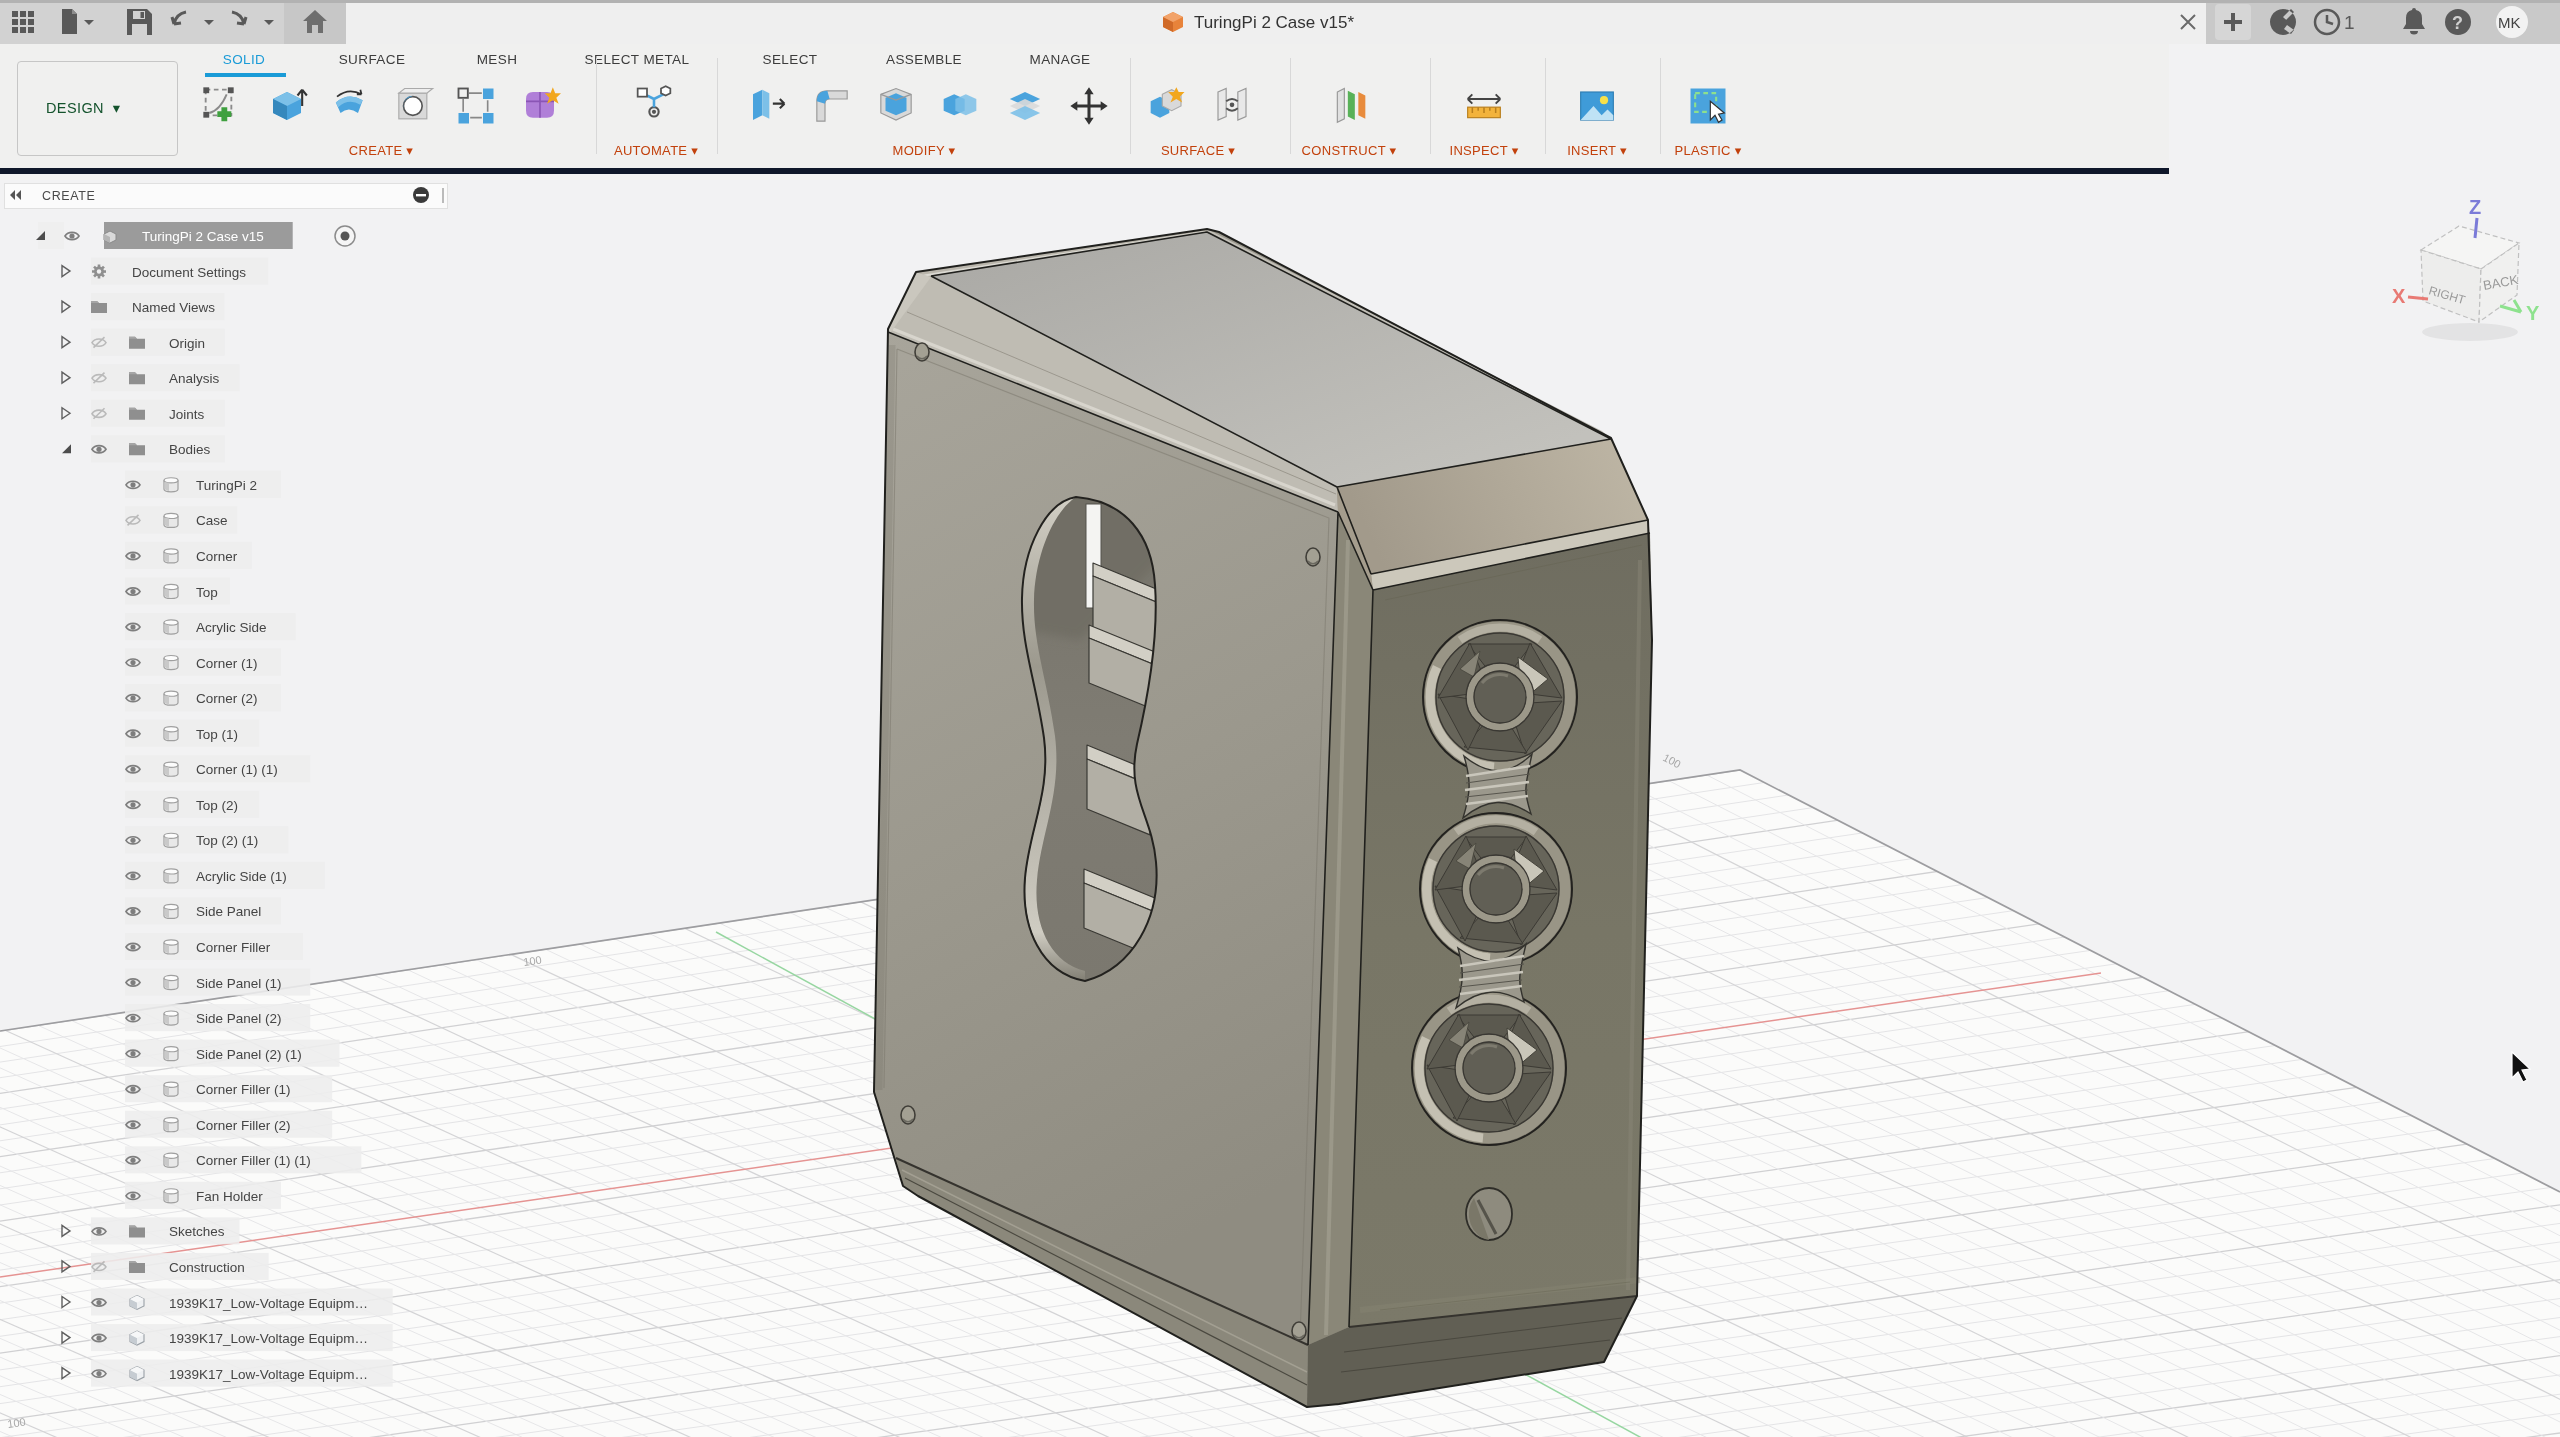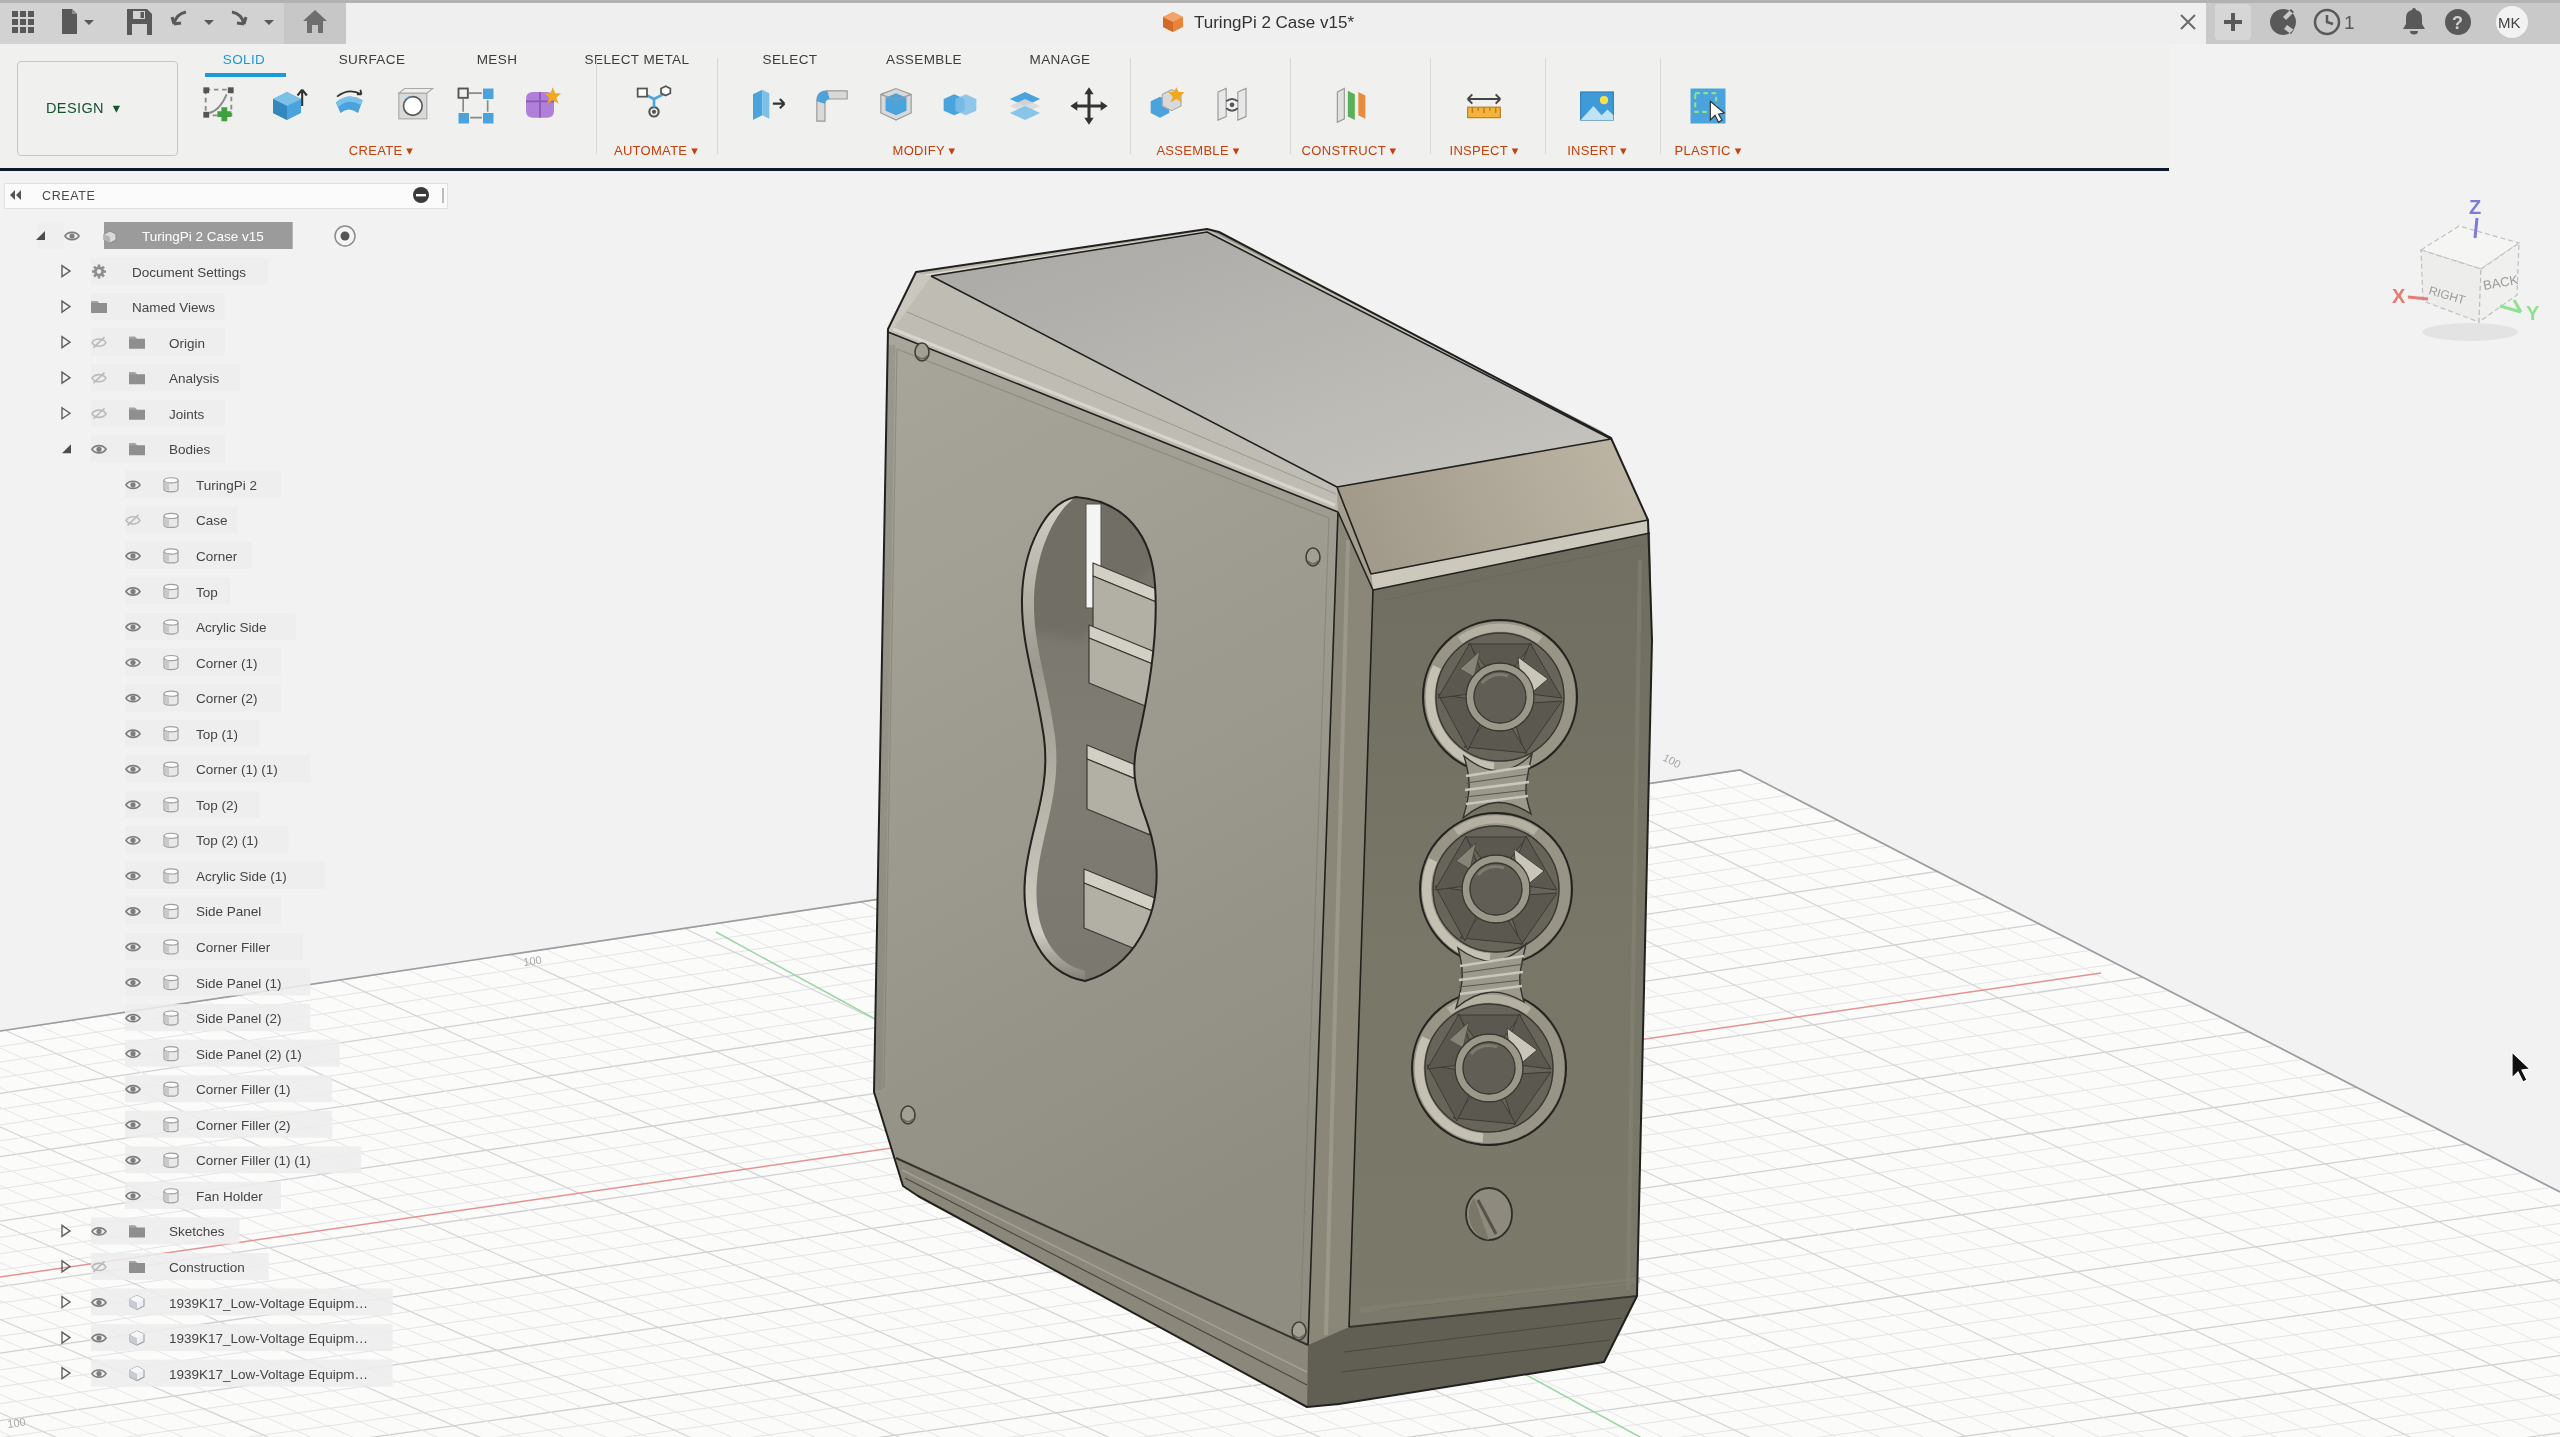--- a/index.html
+++ b/index.html
@@ -4,21 +4,21 @@
 <style>
   html,body{margin:0;padding:0;width:2560px;height:1437px;overflow:hidden;
     font-family:"Liberation Sans",sans-serif;}
   #stage{position:relative;width:2560px;height:1437px;background:#f2f2f3;}
   #topbar{position:absolute;left:0;top:0;width:2560px;height:44px;background:#c9c9c9;}
   #topbar .seg-left{position:absolute;left:0;top:0;width:284px;height:44px;background:#d2d2d2;}
   #topbar .hometab{position:absolute;left:284px;top:0;width:62px;height:44px;background:#c7c7c7;}
   #topbar .doctab{position:absolute;left:346px;top:0;width:1860px;height:44px;background:#efefef;}
   #topbar .topline{position:absolute;left:0;top:0;width:2560px;height:3px;background:#b2b2b2;}
   .title{position:absolute;left:1194px;top:13px;font-size:17px;color:#333;font-weight:normal;}
-  #ribbon{position:absolute;left:0;top:44px;width:2169px;height:124px;background:#f0f0ef;border-bottom:3px solid #0f172a;text-align:right;}
+  #ribbon{position:absolute;left:0;top:44px;width:2169px;height:124px;background:#f0f0ef;border-bottom:6px solid #0f172a;text-align:right;}
   .tab{position:absolute;top:8px;font-size:13.5px;color:#3c3c3c;letter-spacing:.4px;transform:translateX(-50%);}
   .tab.active{color:#1a9bd7;}
   .tabline{position:absolute;left:205px;top:29px;width:81px;height:4px;background:#1a9bd7;}
   #designbtn{position:absolute;left:17px;top:17px;width:159px;height:93px;border:1px solid #c6c6c6;border-radius:4px;background:#f0f0ef;}
   #designbtn span{position:absolute;left:28px;top:38px;font-size:14.5px;color:#14532d;letter-spacing:.4px;}
   .glabel{position:absolute;top:99px;font-size:13px;color:#c2410c;transform:translateX(-50%);letter-spacing:.3px;white-space:nowrap;}
   .gsep{position:absolute;top:14px;width:1px;height:96px;background:#d8d8d8;}
   .icon{position:absolute;top:41px;transform:translateX(-50%);}
   #bheader{position:absolute;left:4px;top:183px;width:444px;height:26px;background:#fbfbfb;border:1px solid #e0e0e0;box-sizing:border-box;}
   #bheader .t{position:absolute;left:37px;top:5px;font-size:12.5px;color:#4a4a4a;letter-spacing:.6px;}
@@ -1016,21 +1016,21 @@
         <path d="M4,30 L15,18 L22,26 L27,21 L32,26 L32,30 Z" fill="#bfe2f5"></path>
       </svg>
       <svg class="icon" style="left:1708px" width="42" height="42" viewBox="0 0 36 36">
         <rect x="3" y="3" width="30" height="30" fill="#4aa3dd"></rect>
         <rect x="7" y="7" width="18" height="16" fill="none" stroke="#8de08d" stroke-width="1.8" stroke-dasharray="4,3"></rect>
         <path d="M20,14 L20,30 L24,26 L27,32 L30,30 L27,25 L32,24 Z" fill="#fff" stroke="#333" stroke-width="1"></path>
       </svg>
     <div class="glabel" style="left:381px">CREATE ▾</div>
     <div class="glabel" style="left:656px">AUTOMATE ▾</div>
     <div class="glabel" style="left:924px">MODIFY ▾</div>
-    <div class="glabel" style="left:1198px">ASSEMBLE ▾</div>
+    <div class="glabel" style="left:1198px">SURFACE ▾</div>
     <div class="glabel" style="left:1349px">CONSTRUCT ▾</div>
     <div class="glabel" style="left:1484px">INSPECT ▾</div>
     <div class="glabel" style="left:1597px">INSERT ▾</div>
     <div class="glabel" style="left:1708px">PLASTIC ▾</div>
     <div class="gsep" style="left:596px"></div>
     <div class="gsep" style="left:717px"></div>
     <div class="gsep" style="left:1130px"></div>
     <div class="gsep" style="left:1290px"></div>
     <div class="gsep" style="left:1430px"></div>
     <div class="gsep" style="left:1545px"></div>

